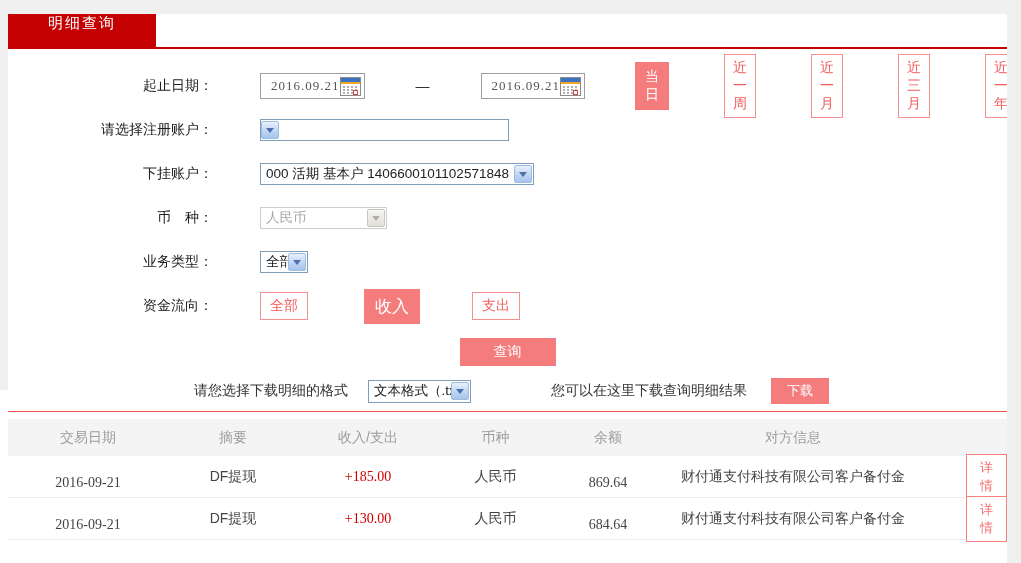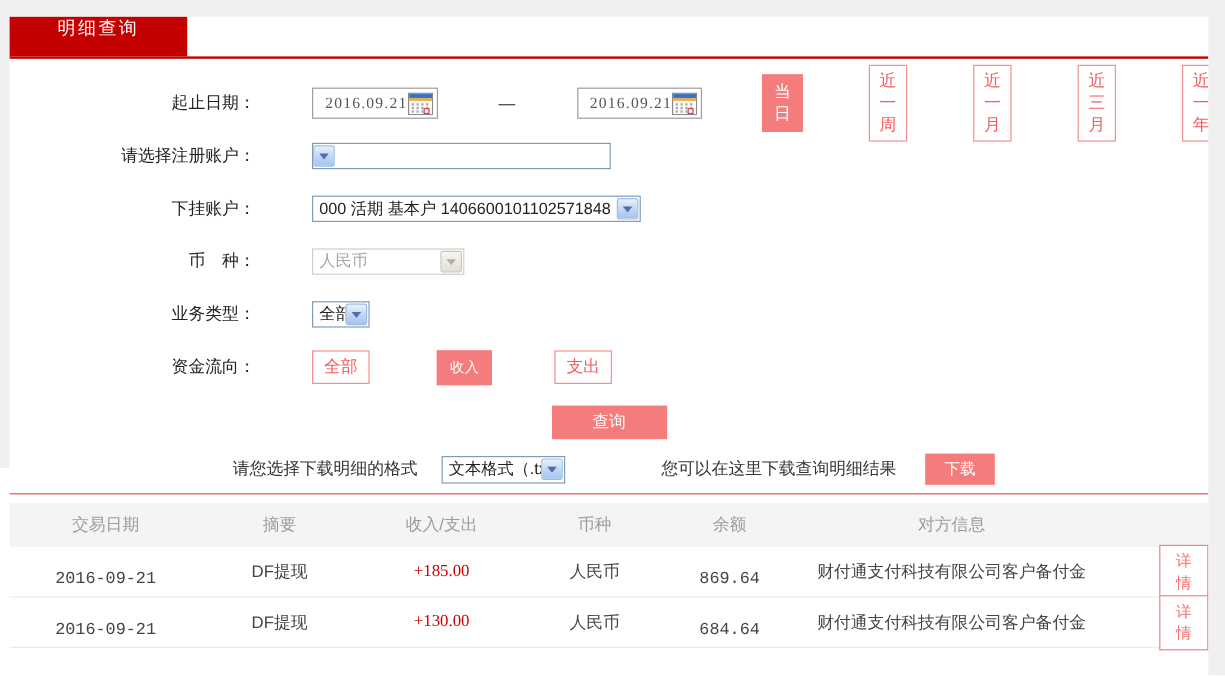--- a/index.html
+++ b/index.html
@@ -70,21 +70,21 @@
   .w-biz { width:48px; }
   .w-fmt { width:103px; height:23px; }
 
   
   .flow-outline {
     background:#fff; color:#f25c5c; border:1px solid #f39090;
     font-size:14px; padding:4px 9px; cursor:pointer;
   }
   .flow-fill {
     background:#f47c7c; color:#fff; border:1px solid #f47c7c;
-    font-size:12px; padding:5px 10px; margin-left:14px; cursor:pointer;
+    font-size:17px; padding:5px 10px; margin-left:14px; cursor:pointer;
   }
   .flow-outline.last { margin-left:10px; }
 
   .query-row { height:48px; display:flex; align-items:center; justify-content:center; }
   .btn-query { width:96px; height:28px; background:#f47c7c; color:#fff; border:none; font-size:14px; cursor:pointer; }
 
   .download-row { display:flex; align-items:center; height:30px;gap:14px; }
   .dl-label { margin-left:186px; font-size:14px; color:#333; }
   .dl-hint { margin-left:66px; font-size:14px; color:#333; }
   .btn-download { margin-left:10px; width:58px; height:26px; background:#f47c7c; color:#fff; border:none; font-size:13px; cursor:pointer; }
@@ -96,21 +96,21 @@
   .tbl { margin-top:7px; width:999px; }
   .tbl-header { display:flex; align-items:center; height:37px; background:#f4f4f4; color:#9c9c9c; font-size:14px; }
   .tbl-row { display:flex; align-items:center; height:42px; border-bottom:1px solid #ebebeb; font-size:14px; color:#444; }
   .c1 { width:160px; text-align:center; }
   .c2 { width:130px; text-align:center; }
   .c3 { width:140px; text-align:center; }
   .c4 { width:115px; text-align:center; }
   .c5 { width:110px; text-align:center; }
   .c6 { width:260px; text-align:center; }
   .c7 { width:84px; text-align:center; }
-  .num { font-family:Liberation Mono, monospace;margin-top:13px; }
+  .num { font-family:Liberation Serif, serif;margin-top:13px; }
   .amount { color:#d10000; font-family:"Liberation Serif","DejaVu Serif",serif; }
   .btn-detail {
     background:#fff; border:1px solid #f5807f; color:#f5706f;
     font-size:13px; padding:4px 10px; cursor:pointer;margin-left:43px;
   }
 </style>
 </head>
 <body>
 
 <div class="page">

